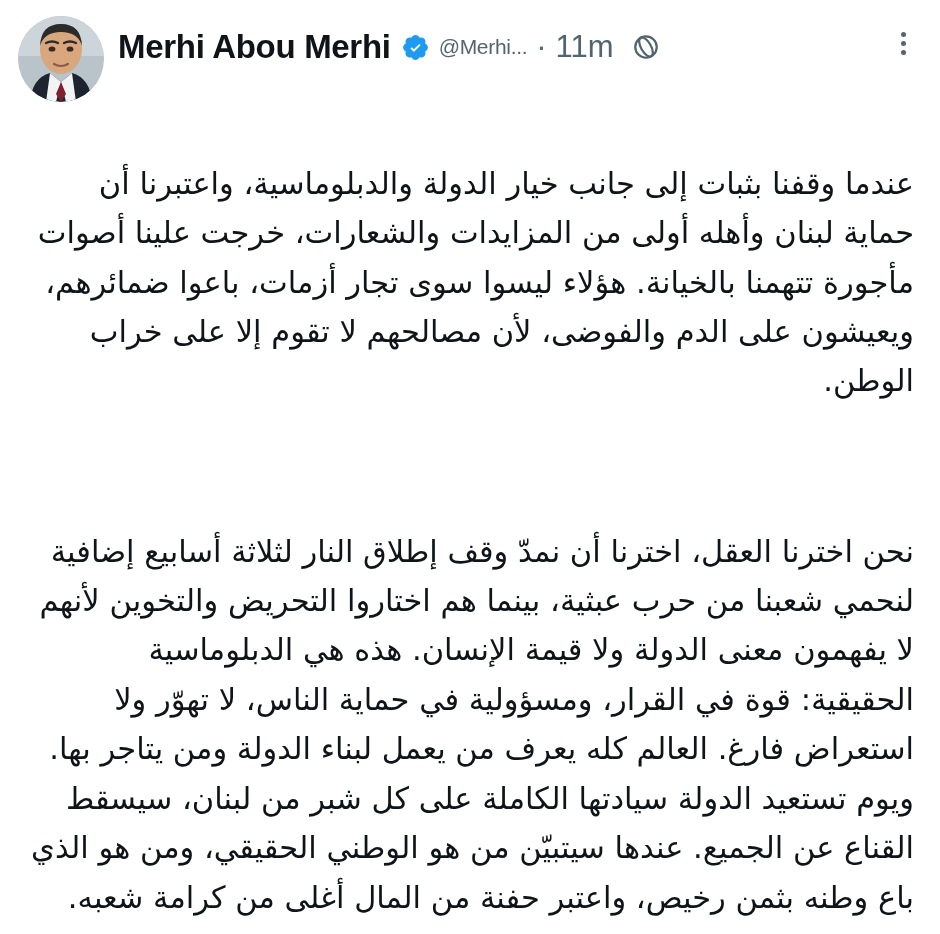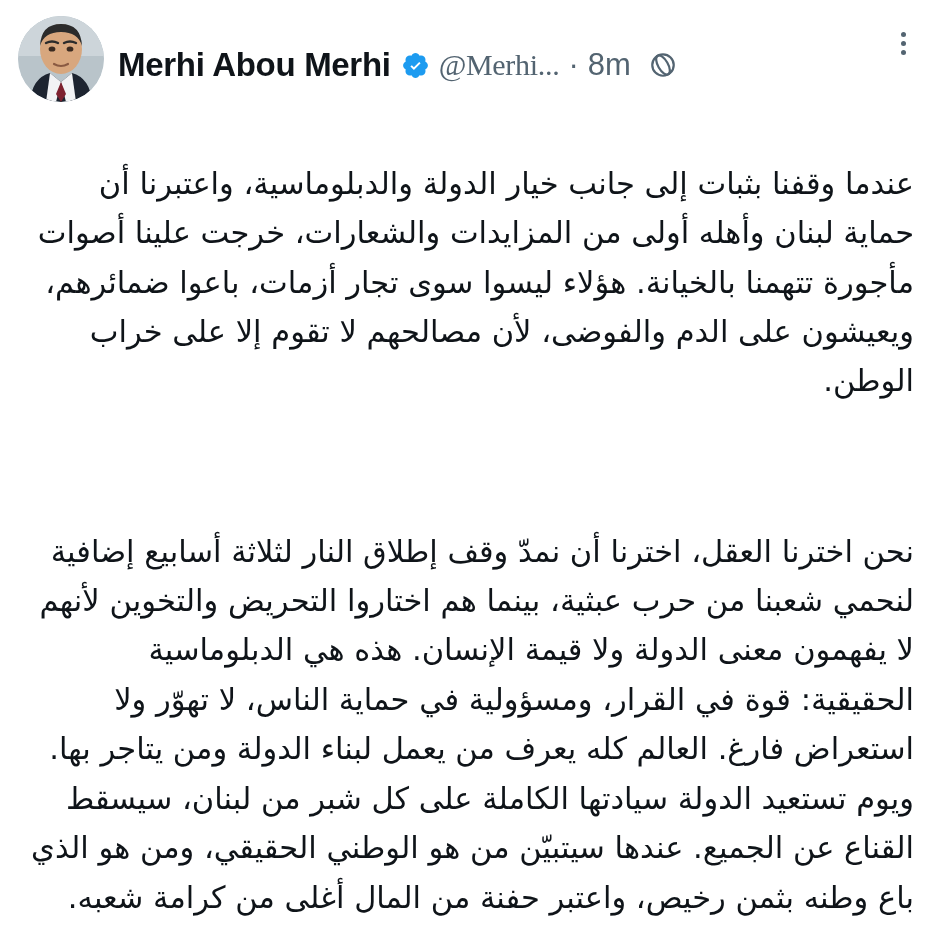--- a/index.html
+++ b/index.html
@@ -17,21 +17,21 @@
   .tweet {
     width: 940px;
     box-sizing: border-box;
     padding: 16px 18px 0 18px;
     background: #ffffff;
     position: relative;
   }
   .tweet-header {
     display: flex;
     flex-direction: row;
-    align-items: center;
+    align-items: flex-start;
     direction: ltr;
     gap: 14px;
   }
   .avatar {
     width: 86px;
     height: 86px;
     border-radius: 50%;
     flex: 0 0 86px;
     overflow: hidden;
     background: #cfd9de;
@@ -56,25 +56,24 @@
     letter-spacing: -0.3px;
   }
   .verified-badge {
     display: inline-flex;
     align-items: center;
     margin: 0 9px 0 10px;
     flex: 0 0 auto;
   }
   .verified-badge svg { width: 29px; height: 29px; display: block; }
   .handle {
-    font-size: 30px;
+    font-size: 21px;
     color: #536471;
     white-space: nowrap;
     letter-spacing: -0.3px;
-    font-family: Liberation Serif, serif;
   }
   .dot-sep {
     font-size: 31px;
     color: #536471;
     margin: 0 9px;
   }
   .timestamp {
     font-size: 31px;
     color: #536471;
     white-space: nowrap;
@@ -158,21 +157,21 @@
     <div class="header-text">
       <span class="display-name">Merhi Abou Merhi</span>
       <span class="verified-badge">
         <svg viewBox="0 0 24 24" xmlns="http://www.w3.org/2000/svg" aria-hidden="true">
           <path fill="#1d9bf0" d="M22.25 12c0-1.43-.88-2.67-2.19-3.34.46-1.39.2-2.9-.81-3.91s-2.52-1.27-3.91-.81C14.67 2.63 13.43 1.75 12 1.75s-2.67.88-3.34 2.19c-1.39-.46-2.9-.2-3.91.81s-1.27 2.52-.81 3.91C2.63 9.33 1.75 10.57 1.75 12s.88 2.67 2.19 3.34c-.46 1.39-.2 2.9.81 3.91s2.52 1.27 3.91.81c.67 1.31 1.91 2.19 3.34 2.19s2.67-.88 3.34-2.19c1.39.46 2.9.2 3.91-.81s1.27-2.52.81-3.91c1.31-.67 2.19-1.91 2.19-3.34z"></path>
           <path fill="#ffffff" d="M10.68 15.78l-2.9-2.9 1.17-1.17 1.73 1.73 4.37-4.37 1.17 1.17z"></path>
         </svg>
       </span>
       <span class="handle">@Merhi...</span>
       <span class="dot-sep">·</span>
-      <span class="timestamp">8m</span>
+      <span class="timestamp">11m</span>
       <span class="globe-icon">
         <svg viewBox="0 0 24 24" xmlns="http://www.w3.org/2000/svg" aria-hidden="true">
           <ellipse cx="12" cy="12" rx="9.2" ry="9.2" fill="none" stroke="#536471" stroke-width="1.9"></ellipse>
           <ellipse cx="12" cy="12" rx="4.2" ry="9.2" fill="none" stroke="#536471" stroke-width="1.9" transform="rotate(-30 12 12)"></ellipse>
         </svg>
       </span>
     </div>
 
     <div class="more-icon">
       <i></i>

